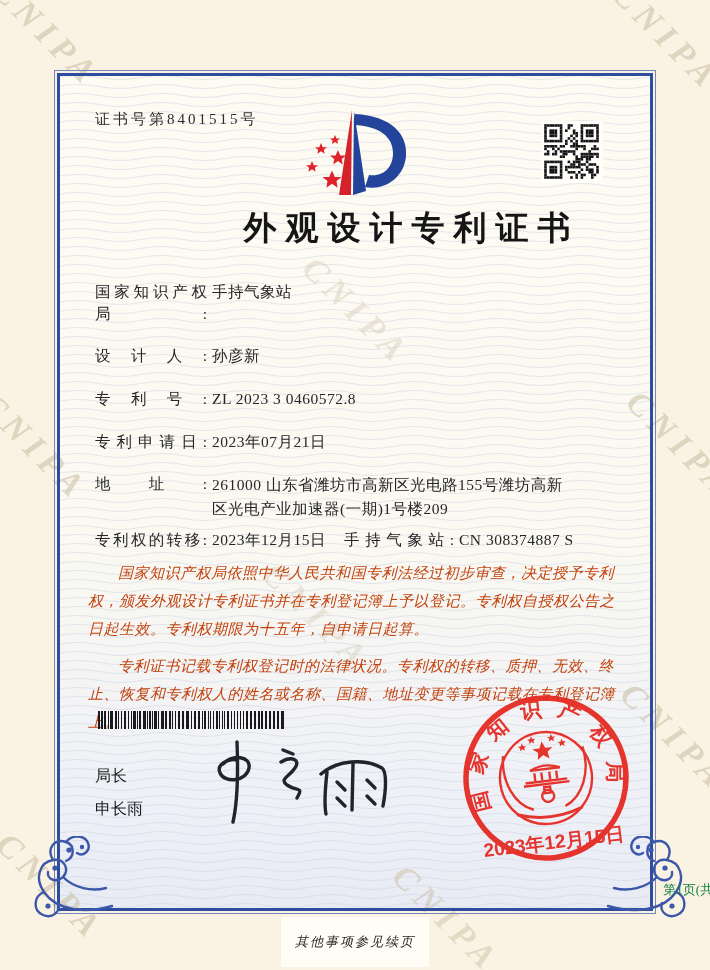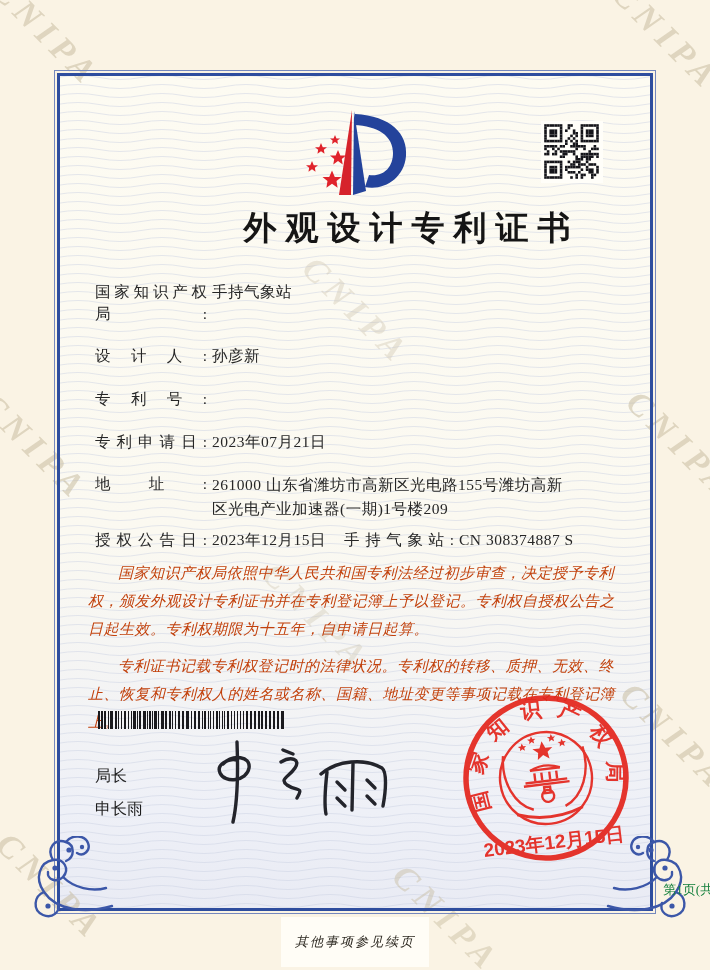--- a/index.html
+++ b/index.html
@@ -121,20 +121,21 @@
     <g fill="#3c57a8">
       <circle cx="47" cy="14" r="2.6"></circle>
         <circle cx="33" cy="32" r="2.6"></circle>
       <circle cx="26" cy="70" r="2.6"></circle>
         <circle cx="60" cy="11" r="2.2"></circle>
     </g>
   </svg>
 
   <div class="content">
 
+    <div class="cert-no">证书号第8401515号</div>
 
     <svg class="logo" width="120" height="102" viewBox="0 0 120 102">
       <defs>
         <path id="st" d="M0,-1 L0.294,-0.309 1,-0.309 0.476,0.118 0.588,0.809 0,0.382 -0.588,0.809 -0.476,0.118 -1,-0.309 -0.294,-0.309 Z"></path>
       </defs>
       <polygon points="57,12 44,97 56,97" fill="#d6232b"></polygon>
       <polygon points="59,13 58,97 71,93" fill="#24439b"></polygon>
       <path d="M60,16 C96,18 113,36 111,58 C109,81 88,93 70,89 L74,77 C89,79 98,69 98,55 C98,38 83,28 59,27 Z" fill="#24439b"></path>
       <g fill="#e0232b">
         <use href="#st" transform="translate(40,42) scale(5)"></use>
@@ -373,31 +374,32 @@
       <div class="frow">
         <span class="flabel">国家知识产权局:</span>
         <span class="fvalue">手持气象站</span>
       </div>
       <div class="frow">
         <span class="flabel">设计人:</span>
         <span class="fvalue">孙彦新</span>
       </div>
       <div class="frow">
         <span class="flabel">专利号:</span>
+        <span class="fvalue">ZL 2023 3 0460572.8</span>
       </div>
       <div class="frow">
         <span class="flabel">专利申请日:</span>
         <span class="fvalue">2023年07月21日</span>
       </div>
       <div class="frow tall">
         <span class="flabel">地址:</span>
         <span class="fvalue addr">261000 山东省潍坊市高新区光电路155号潍坊高新区光电产业加速器(一期)1号楼209</span>
       </div>
       <div class="frow">
-        <span class="flabel">授权公告日:</span>
+        <span class="flabel">专利权的转移:</span>
         <span class="fvalue">2023年12月15日</span>
         <span class="pair2">
           <span class="flabel">手持气象站:</span>
           <span class="fvalue">CN 308374887 S</span>
         </span>
       </div>
     </div>
 
     <div class="body-text">
       <p>国家知识产权局依照中华人民共和国专利法经过初步审查，决定授予专利权，颁发外观设计专利证书并在专利登记簿上予以登记。专利权自授权公告之日起生效。专利权期限为十五年，自申请日起算。</p>

